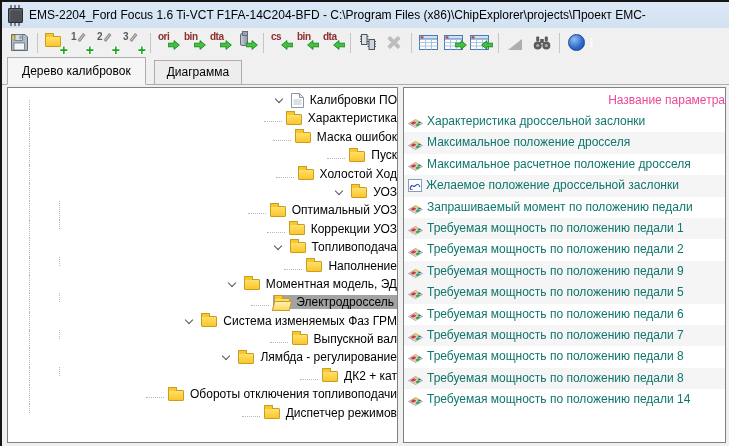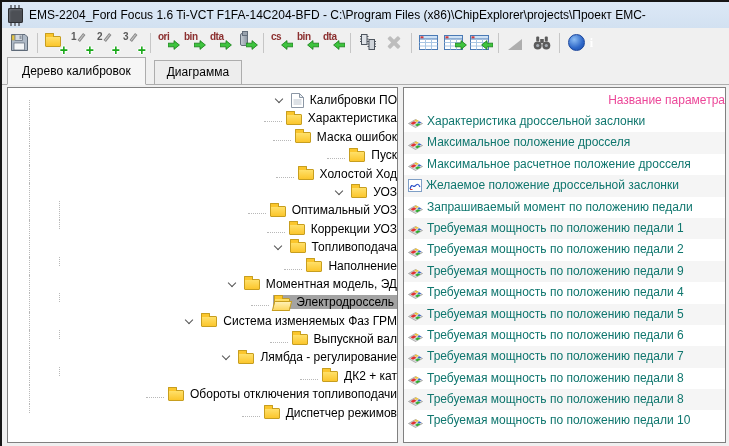--- a/index.html
+++ b/index.html
@@ -353,32 +353,20 @@
             <svg width="15" height="13" viewBox="0 0 15 13">
               <path d="M.5 8.5 7.5 12.5 14.5 8.5 7.5 4.5Z" fill="#d9d9d9" stroke="#8a8a8a" stroke-width=".6"></path>
               <path d="M2.5 8.3 6 6.3 8.5 7.7 5 9.7Z" fill="#e23030"></path>
               <path d="M7 10 10 8.2 12.5 9.3 9.3 11.2Z" fill="#2fae2f"></path>
               <path d="M6.2 5.6 8.2 4.5 10.6 5.8 8.6 7Z" fill="#f3c53a"></path>
               <path d="M9.5 7.4 11.3 6.4 13.3 7.6 11.4 8.6Z" fill="#3466d6"></path>
             </svg>
           </span>
           <span>Требуемая мощность по положению педали 9</span>
         </div>
-      <div class="prow">
-          <span class="pico">
-            <svg width="15" height="13" viewBox="0 0 15 13">
-              <path d="M.5 8.5 7.5 12.5 14.5 8.5 7.5 4.5Z" fill="#d9d9d9" stroke="#8a8a8a" stroke-width=".6"></path>
-              <path d="M2.5 8.3 6 6.3 8.5 7.7 5 9.7Z" fill="#e23030"></path>
-              <path d="M7 10 10 8.2 12.5 9.3 9.3 11.2Z" fill="#2fae2f"></path>
-              <path d="M6.2 5.6 8.2 4.5 10.6 5.8 8.6 7Z" fill="#f3c53a"></path>
-              <path d="M9.5 7.4 11.3 6.4 13.3 7.6 11.4 8.6Z" fill="#3466d6"></path>
-            </svg>
-          </span>
-          <span>Требуемая мощность по положению педали 4</span>
-        </div>
       <div class="prow alt">
           <span class="pico">
             <svg width="15" height="13" viewBox="0 0 15 13">
               <path d="M.5 8.5 7.5 12.5 14.5 8.5 7.5 4.5Z" fill="#d9d9d9" stroke="#8a8a8a" stroke-width=".6"></path>
               <path d="M2.5 8.3 6 6.3 8.5 7.7 5 9.7Z" fill="#e23030"></path>
               <path d="M7 10 10 8.2 12.5 9.3 9.3 11.2Z" fill="#2fae2f"></path>
               <path d="M6.2 5.6 8.2 4.5 10.6 5.8 8.6 7Z" fill="#f3c53a"></path>
               <path d="M9.5 7.4 11.3 6.4 13.3 7.6 11.4 8.6Z" fill="#3466d6"></path>
             </svg>
           </span>
@@ -435,17 +423,17 @@
       <div class="prow">
           <span class="pico">
             <svg width="15" height="13" viewBox="0 0 15 13">
               <path d="M.5 8.5 7.5 12.5 14.5 8.5 7.5 4.5Z" fill="#d9d9d9" stroke="#8a8a8a" stroke-width=".6"></path>
               <path d="M2.5 8.3 6 6.3 8.5 7.7 5 9.7Z" fill="#e23030"></path>
               <path d="M7 10 10 8.2 12.5 9.3 9.3 11.2Z" fill="#2fae2f"></path>
               <path d="M6.2 5.6 8.2 4.5 10.6 5.8 8.6 7Z" fill="#f3c53a"></path>
               <path d="M9.5 7.4 11.3 6.4 13.3 7.6 11.4 8.6Z" fill="#3466d6"></path>
             </svg>
           </span>
-          <span>Требуемая мощность по положению педали 10</span>
+          <span>Требуемая мощность по положению педали 14</span>
         </div>
     </div>
   </div>
 </div>
 
 </body></html>

